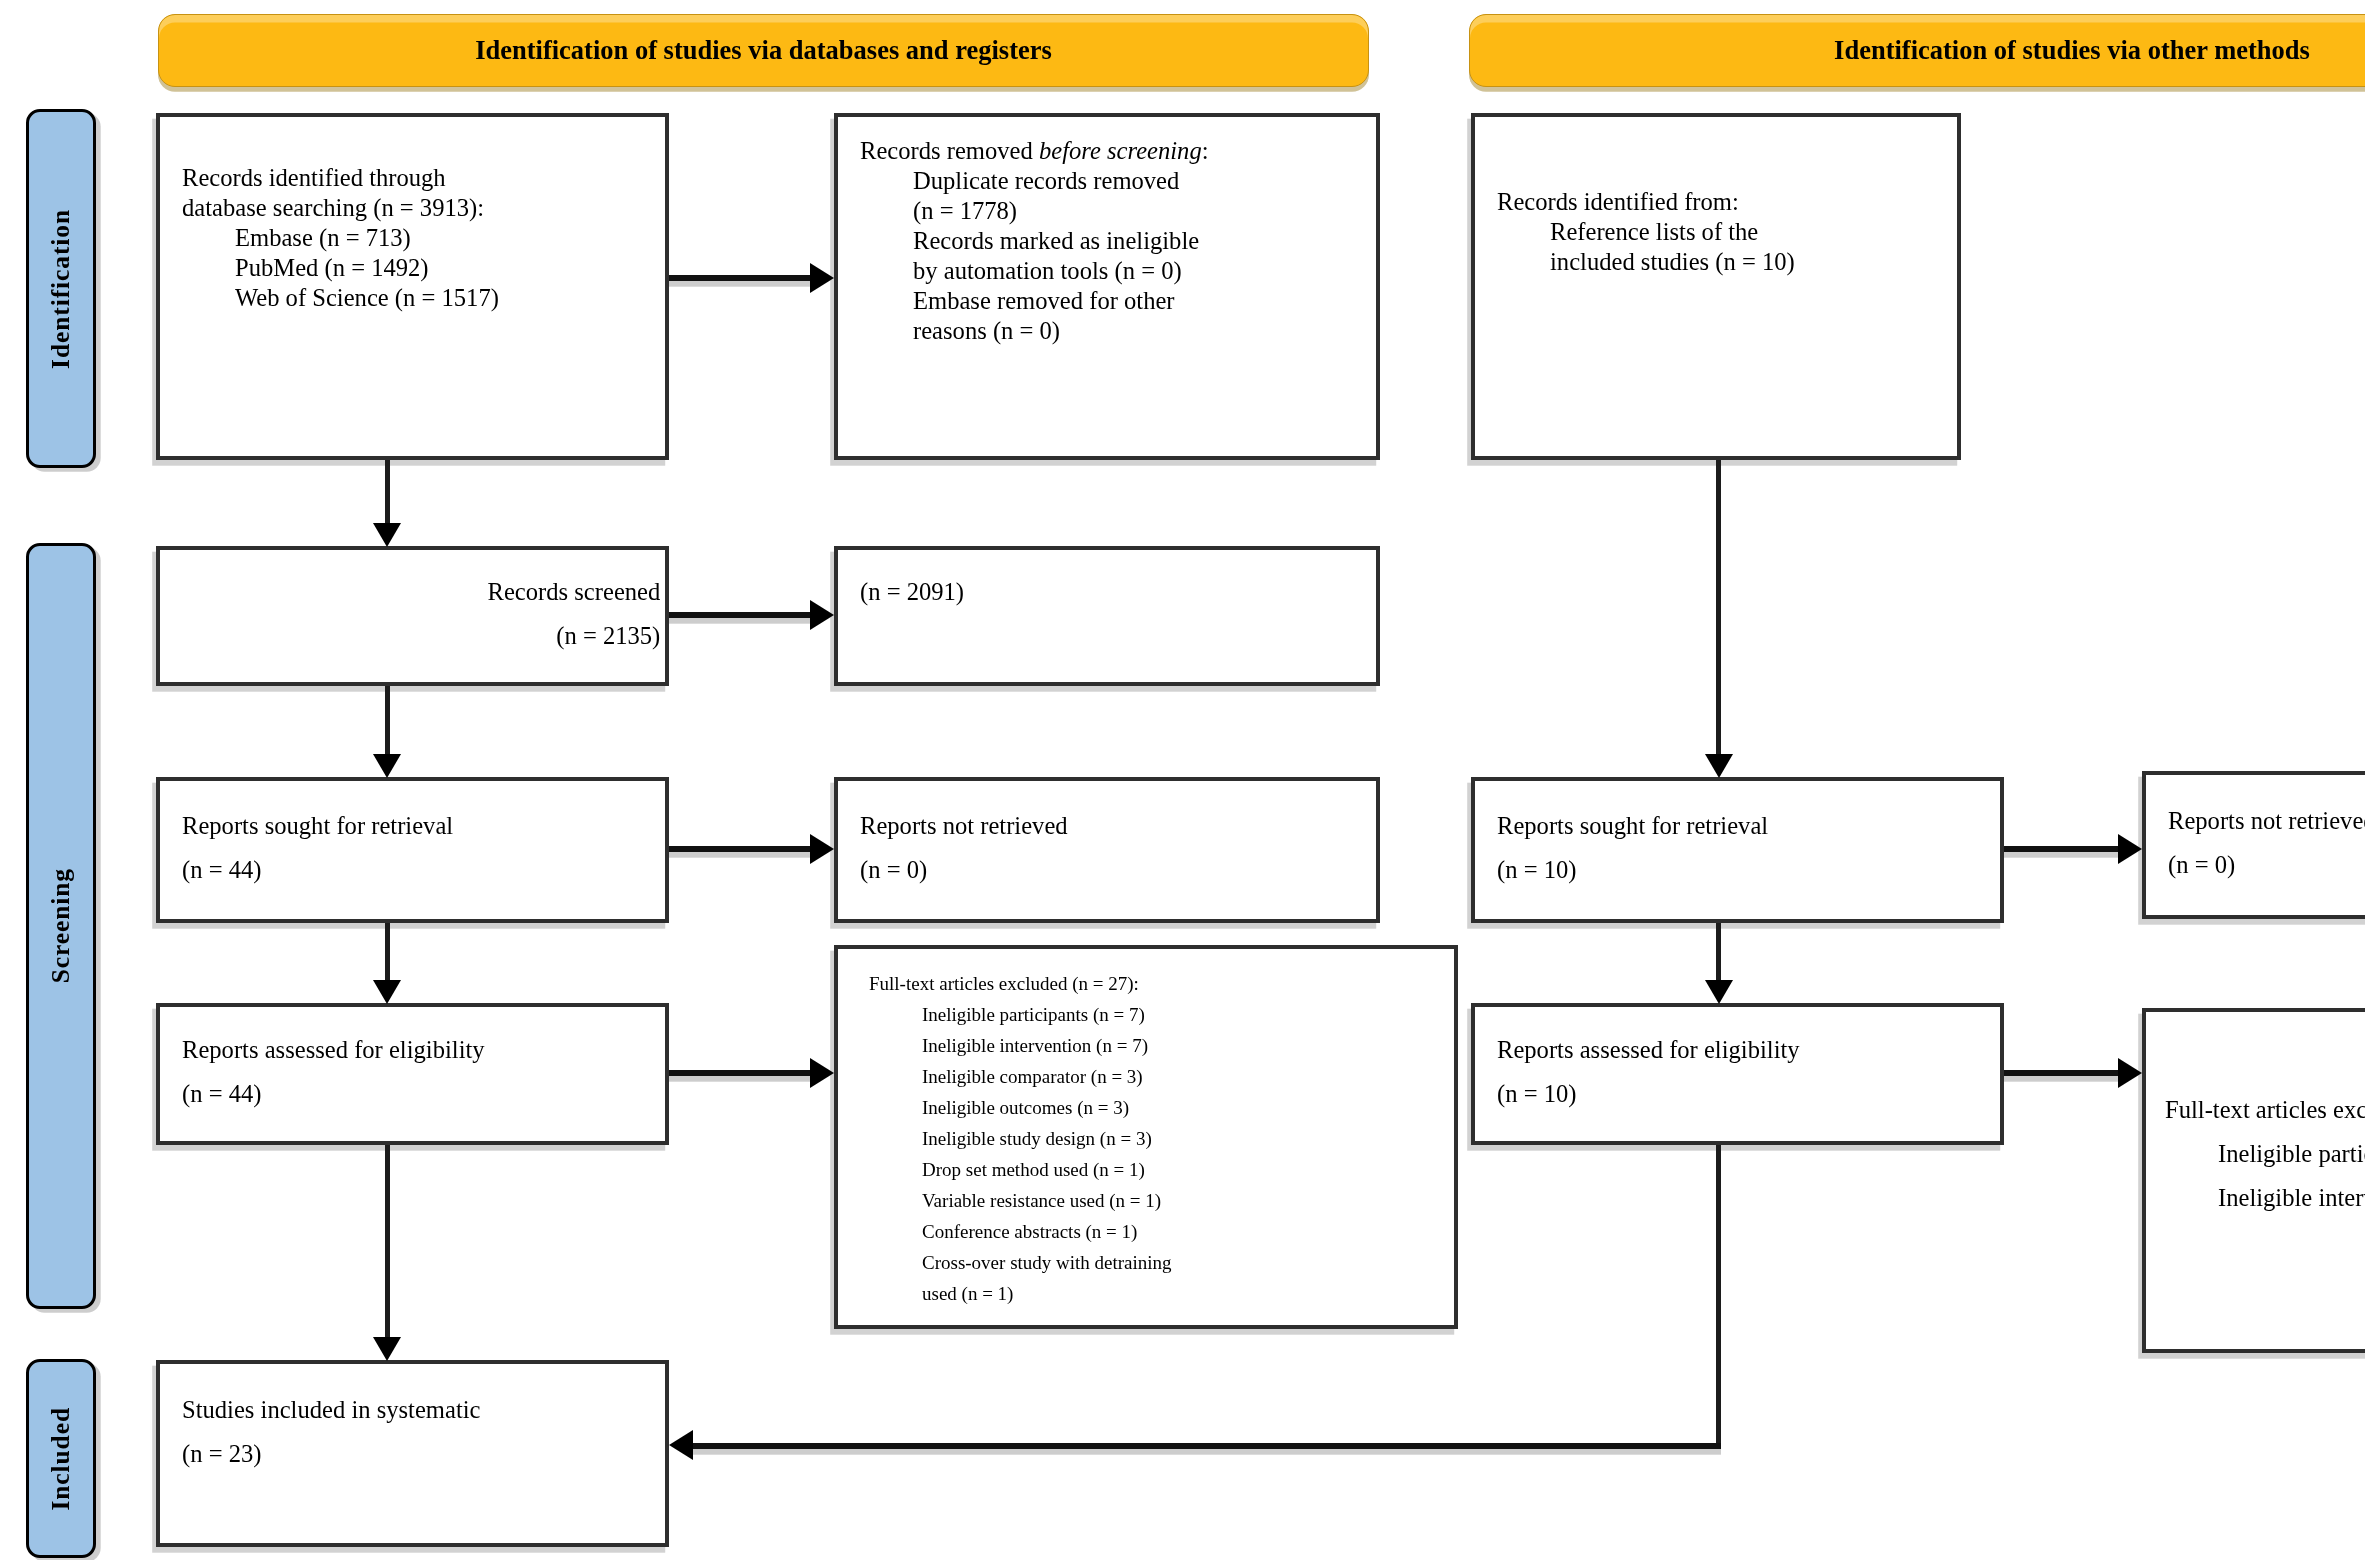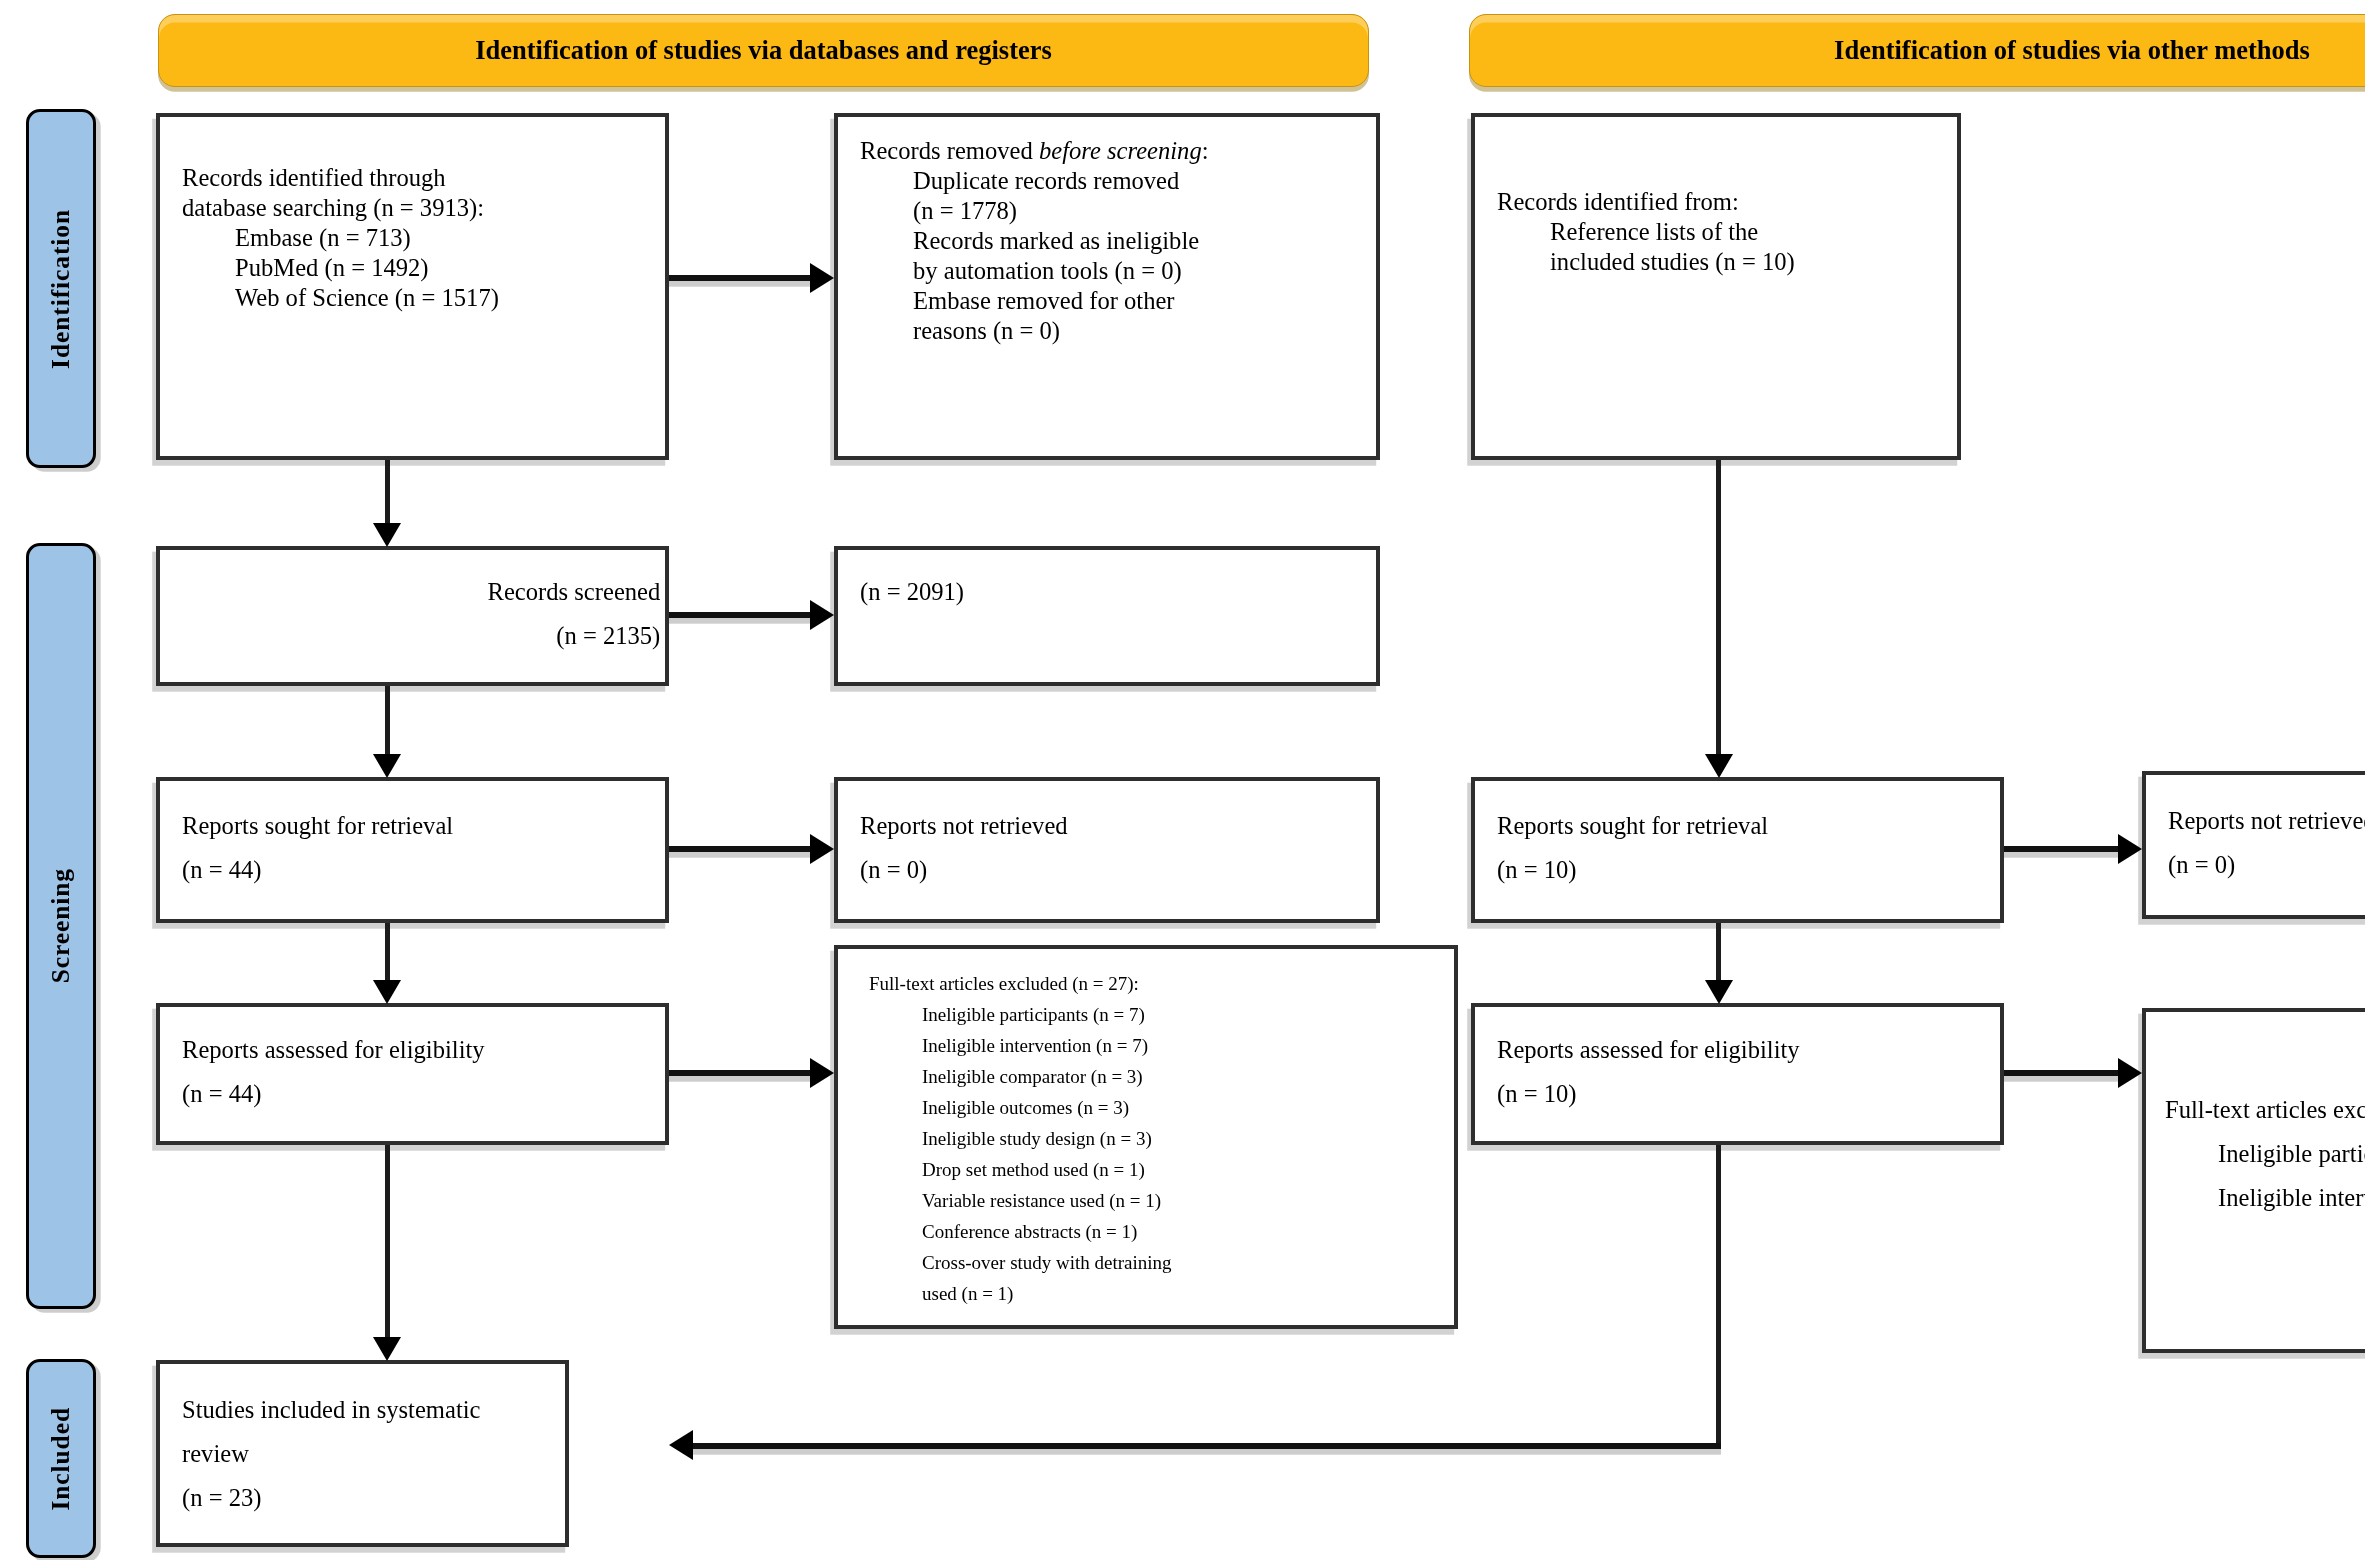--- a/index.html
+++ b/index.html
@@ -73,21 +73,21 @@
   #box-c{left:156px;top:777px;width:513px;height:146px;padding:23px 4.7px 0 22px;}
   #box-h{left:834px;top:777px;width:546px;height:146px;padding:23px 4.7px 0 22px;}
   #box-k{left:1471px;top:777px;width:533px;height:146px;padding:23px 4.7px 0 22px;}
   #box-m{left:2142px;top:771px;width:536px;height:148px;padding:24px 4.7px 0 22px;}
 
   #box-d{left:156px;top:1003px;width:513px;height:142px;padding:21px 4.7px 0 22px;}
   #box-i{left:834px;top:945px;width:624px;height:384px;padding:19px 4.7px 0 31px;}
   #box-l{left:1471px;top:1003px;width:533px;height:142px;padding:21px 4.7px 0 22px;}
   #box-n{left:2142px;top:1008px;width:536px;height:345px;padding:76px 4.7px 0 19px;}
 
-  #box-e{left:156px;top:1360px;width:413px;height:187px;padding:24px 4.7px 0 22px;}
+  #box-e{left:156px;top:1360px;width:513px;height:187px;padding:24px 4.7px 0 22px;}
 
   
   .hshaft{position:absolute;height:5.7px;background:#111;box-shadow:0 5.7px 0 rgba(145,145,145,0.45);}
   .vshaft{position:absolute;width:4.7px;background:#1c1c1c;}
   .head-r{position:absolute;width:0;height:0;
     border-top:15px solid transparent;border-bottom:15px solid transparent;border-left:24.6px solid #000;}
   .head-l{position:absolute;width:0;height:0;
     border-top:15px solid transparent;border-bottom:15px solid transparent;border-right:24.6px solid #000;}
   .head-d{position:absolute;width:0;height:0;
     border-left:14px solid transparent;border-right:14px solid transparent;border-top:24px solid #000;}
@@ -188,21 +188,20 @@
   </div>
 
   <div class="box roomy" id="box-n">
     <div class="line">Full-text articles excluded (n = 4):</div>
     <div class="line ind">Ineligible participants (n = 2)</div>
     <div class="line ind">Ineligible intervention (n = 2)</div>
   </div>
 
   <div class="box roomy" id="box-e">
     <div class="line">Studies included in systematic</div>
-    <div class="line">review</div>
     <div class="line">(n = 23)</div>
   </div>
 
   <div class="hshaft" style="left:669px;top:275px;width:142px;"></div>
   <div class="head-r" style="left:810px;top:263px;"></div>
 
   <div class="hshaft" style="left:669px;top:612px;width:142px;"></div>
   <div class="head-r" style="left:810px;top:600px;"></div>
 
   <div class="hshaft" style="left:669px;top:846px;width:142px;"></div>

